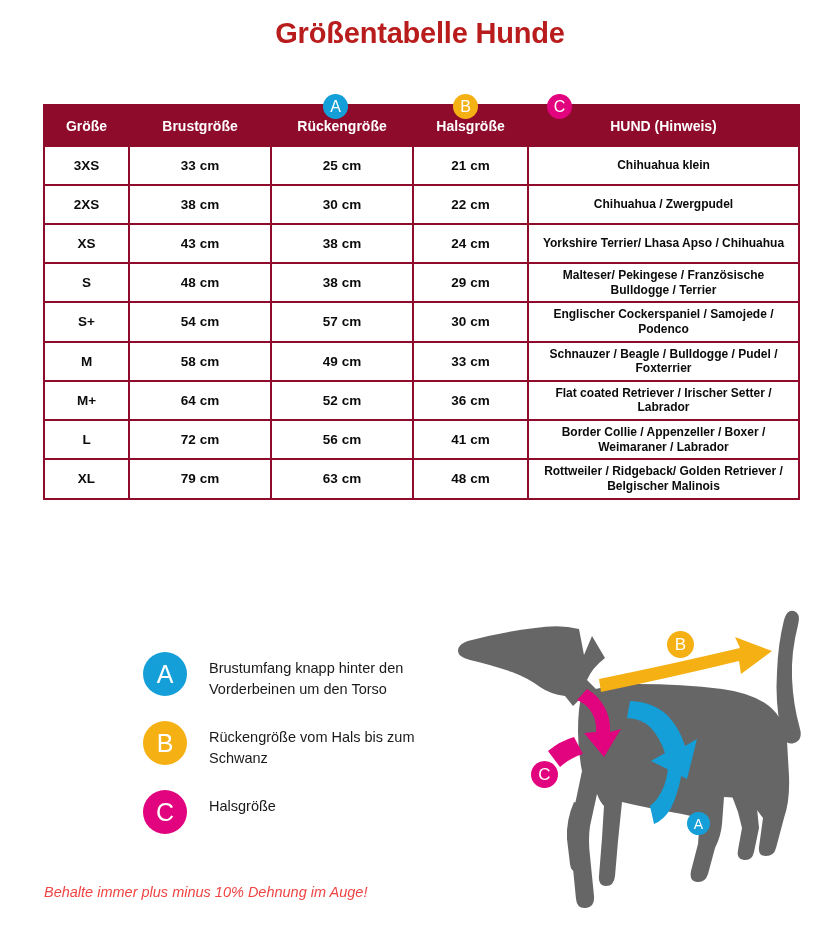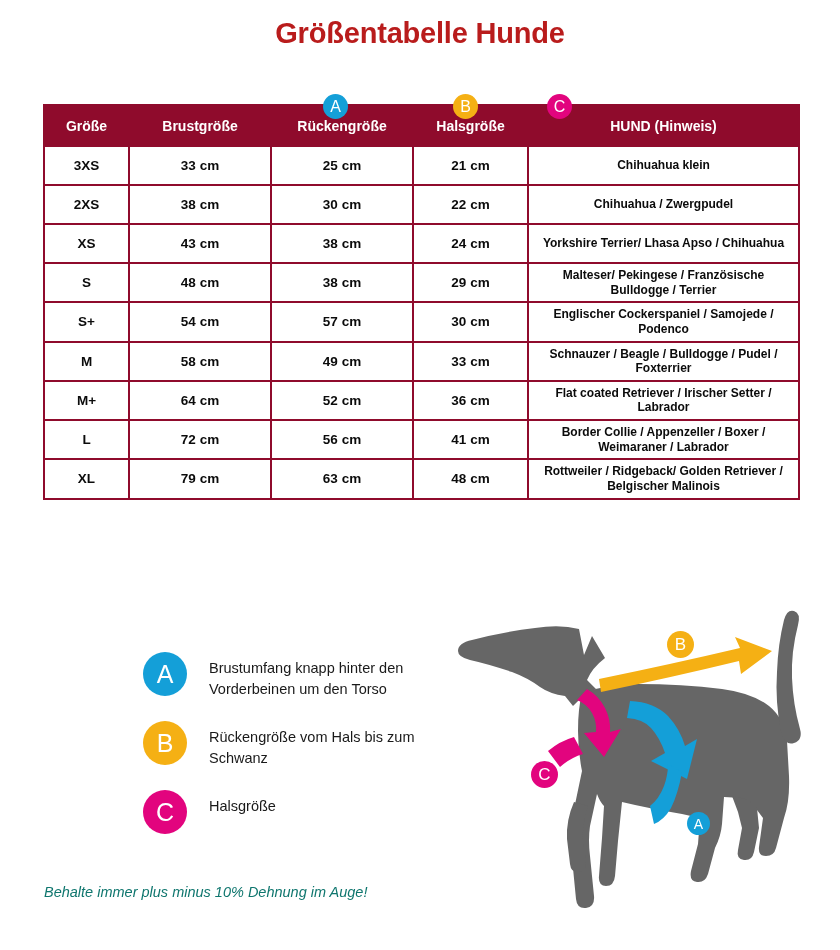--- a/index.html
+++ b/index.html
@@ -128,21 +128,21 @@
     padding-top: 6px;
   }
 
   
   .footer-note {
     position: absolute;
     left: 44px;
     top: 884px;
     font-size: 14.5px;
     font-style: italic;
-    color: #0f766e;
+    color: #ef4444;
   }
 
   
   .dog-figure {
     position: absolute;
     left: 432px;
     top: 556px;
     width: 400px;
     height: 390px;
   }

